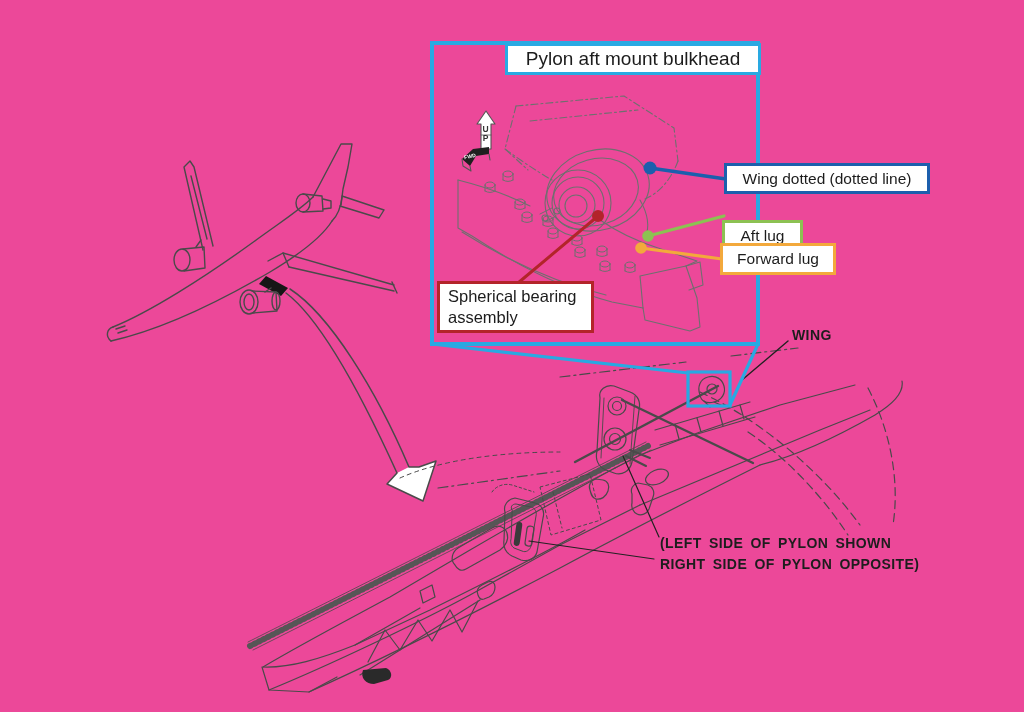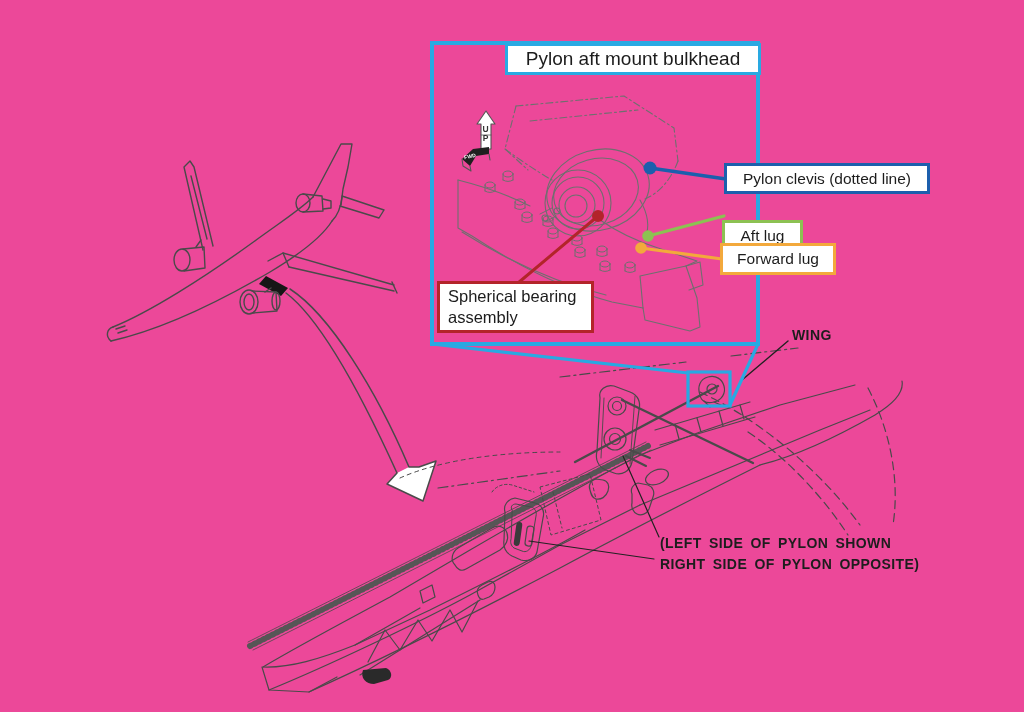--- a/index.html
+++ b/index.html
@@ -238,21 +238,21 @@
     <path d="M598,216 L518,283" stroke-width="3" fill="none" stroke="#B3242A"></path>
     <circle cx="598" cy="216" r="6" fill="#B3242A"></circle>
   </g>
 </svg>
 
   <div class="box box-title" style="border-color: rgb(41, 169, 226);">
     <span>Pylon aft mount bulkhead</span>
   </div>
 
   <div class="box box-wing-clevis" style="border-color: rgb(28, 95, 173);">
-    <span>Pylon clevis (dotted line)</span>
+    <span>Wing dotted (dotted line)</span>
   </div>
 
   <div class="box box-aft-lug" style="border-color: rgb(140, 193, 82); margin-top: 18px;">
     <span>Aft lug</span>
   </div>
 
   <div class="box box-forward-lug" style="border-color: rgb(243, 169, 60); text-align: right;">
     <span>Forward lug</span>
   </div>
 

